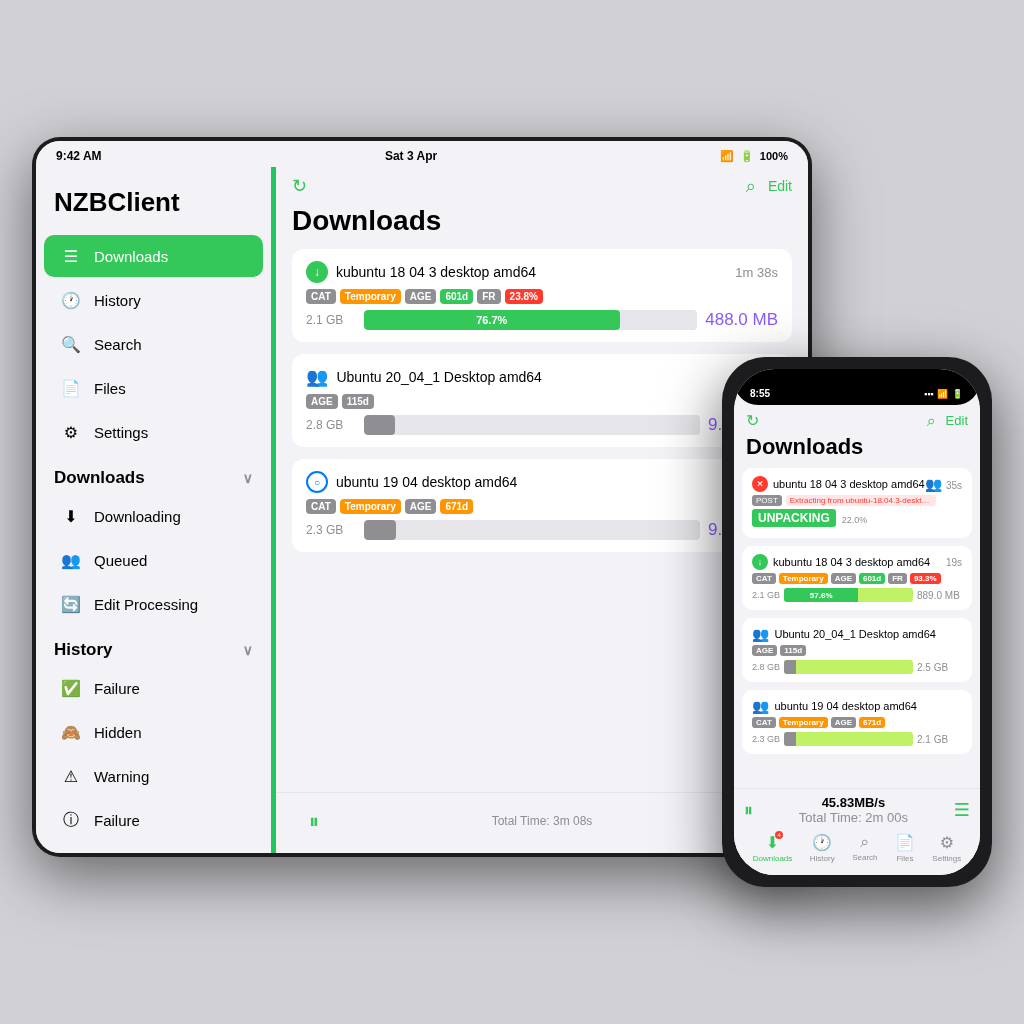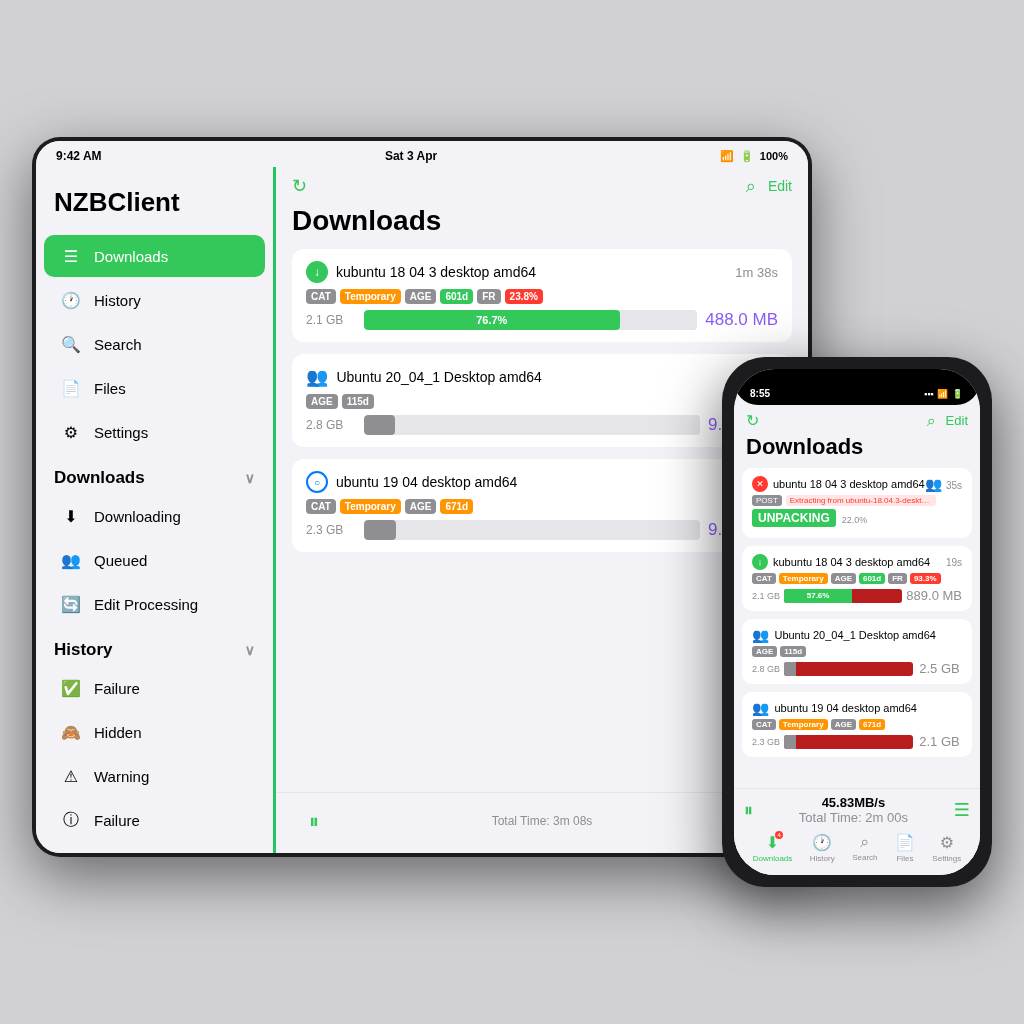--- a/index.html
+++ b/index.html
@@ -65,21 +65,21 @@
     .ipad-content {
       display: flex;
       flex: 1;
       overflow: hidden;
     }
 
     
     .ipad-sidebar {
       width: 240px;
       background: #f2f2f7;
-      border-right: 3px solid #22c55e;
+      border-right: 5px solid #22c55e;
       display: flex;
       flex-direction: column;
       padding: 12px 0;
       overflow-y: auto;
       flex-shrink: 0;
     }
 
     .app-title {
       font-size: 26px;
       font-weight: 700;
@@ -437,40 +437,40 @@
 
     .iphone-progress-row {
       display: flex;
       align-items: center;
       gap: 4px;
     }
 
     .iphone-progress-bg {
       flex: 1;
       height: 14px;
-      background: #b91c1c;
+      background: #bef264;
       border-radius: 3px;
       overflow: hidden;
     }
 
     .iphone-progress-fill {
       height: 100%;
       display: flex;
       align-items: center;
       justify-content: center;
       font-size: 8px;
       color: #fff;
       font-weight: 600;
     }
 
     .iphone-progress-right {
-      font-size: 13px;
+      font-size: 10px;
       color: #8e8e93;
       min-width: 45px;
-      text-align: center;
+      text-align: left;
     }
 
     .iphone-unpack-bar {
       background: #34c759;
       color: #fff;
       font-size: 12px;
       font-weight: 700;
       padding: 2px 6px;
       border-radius: 3px;
       margin-bottom: 3px;

